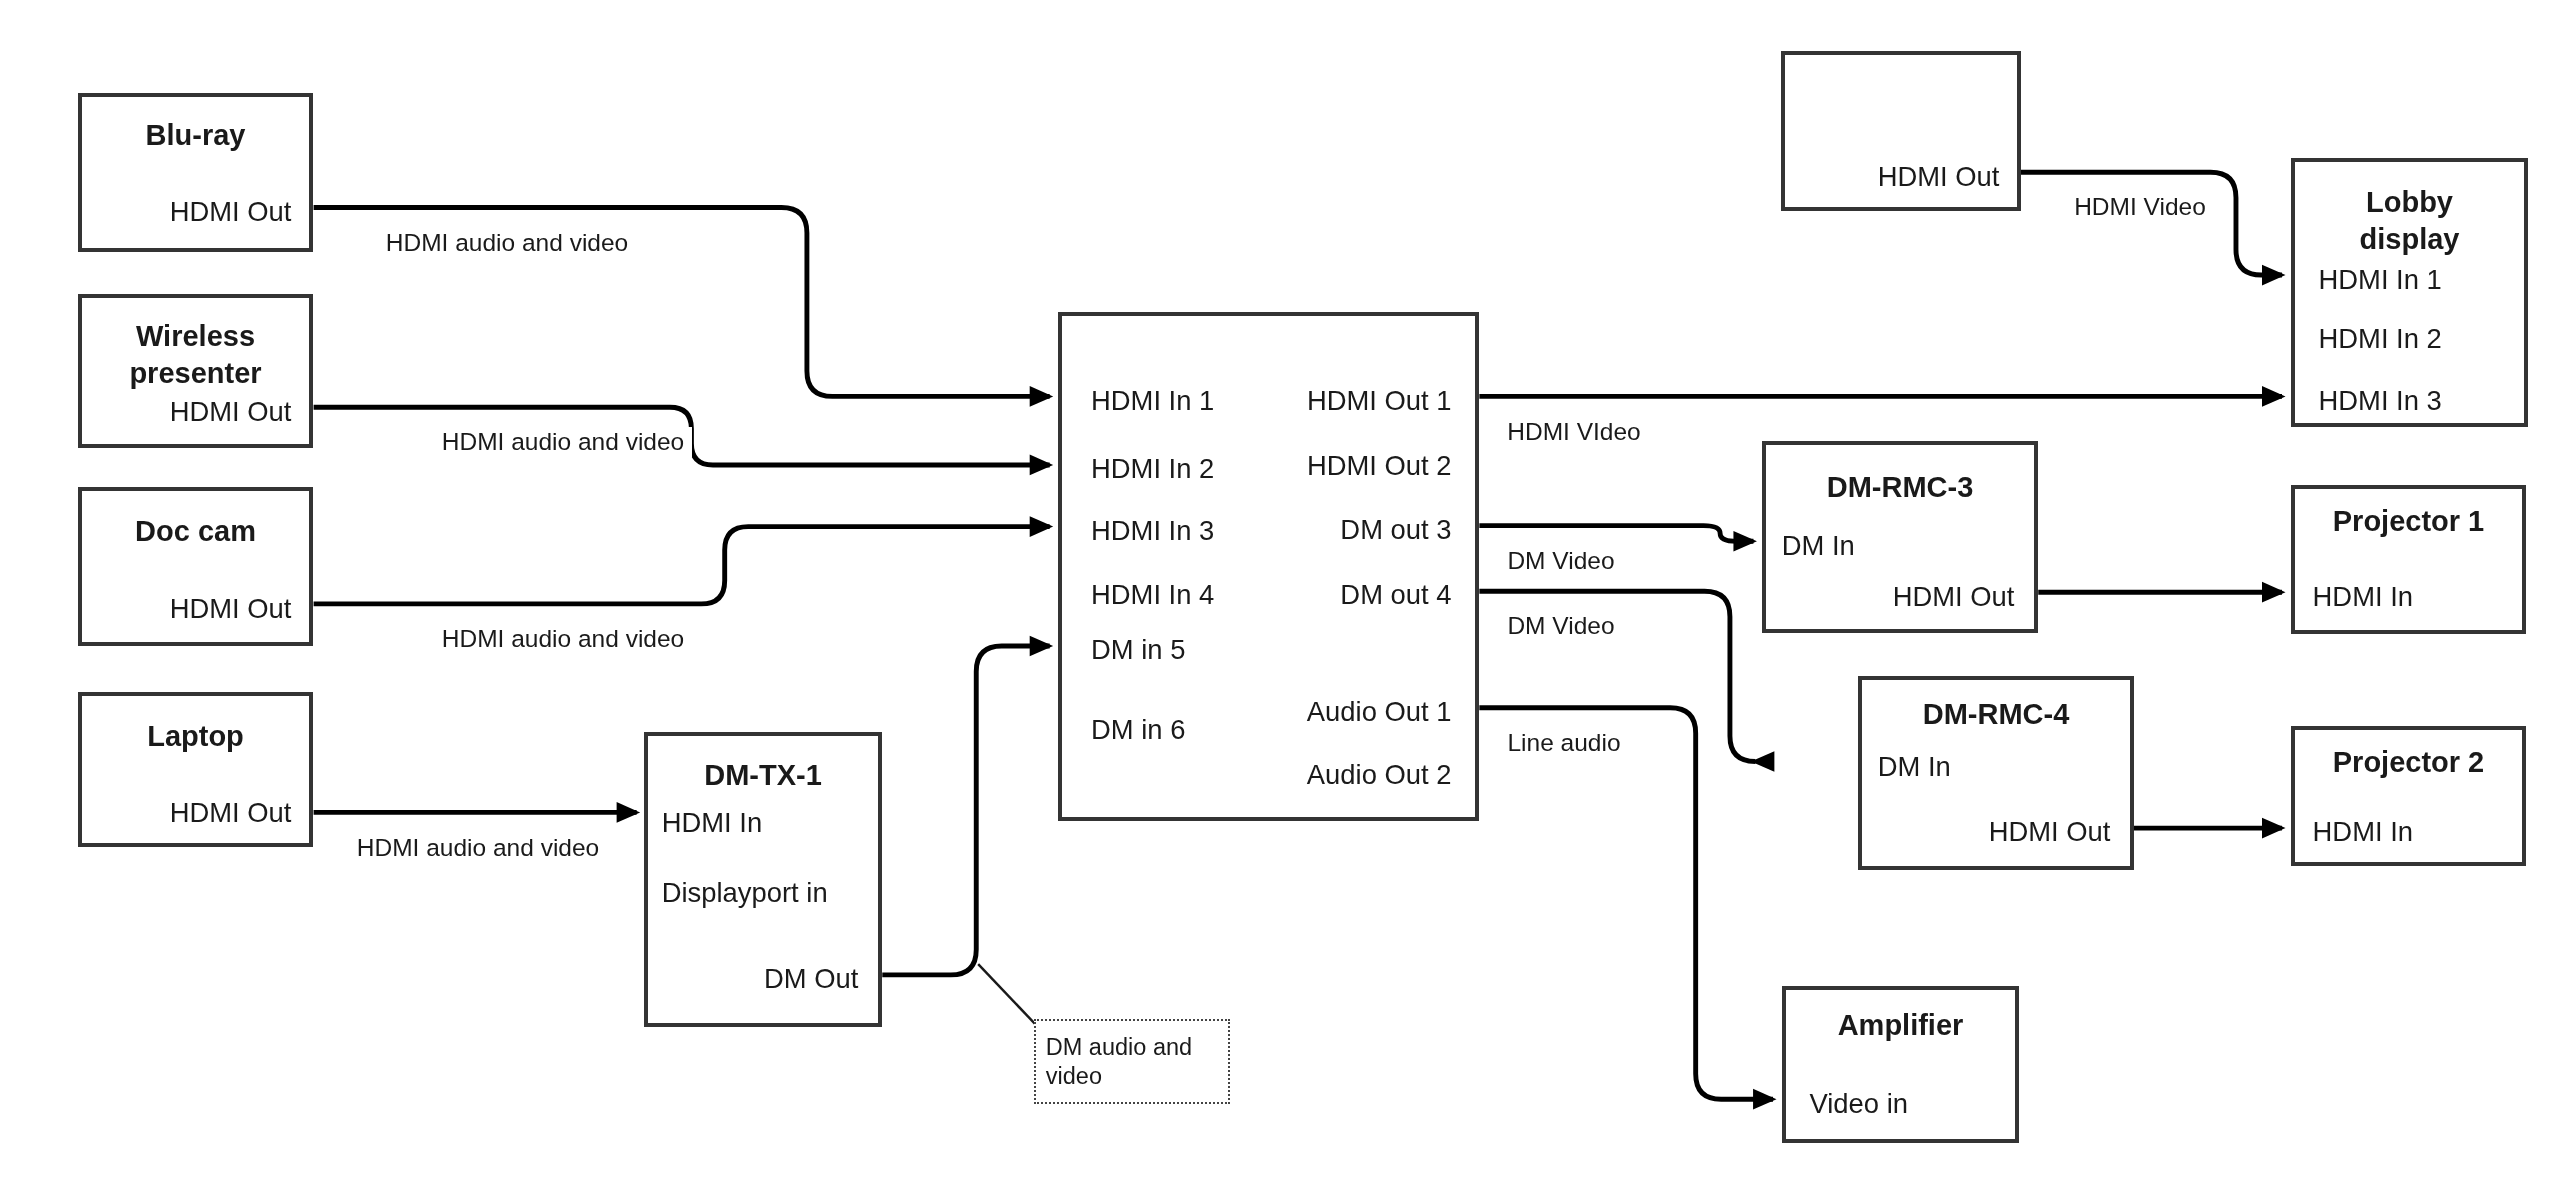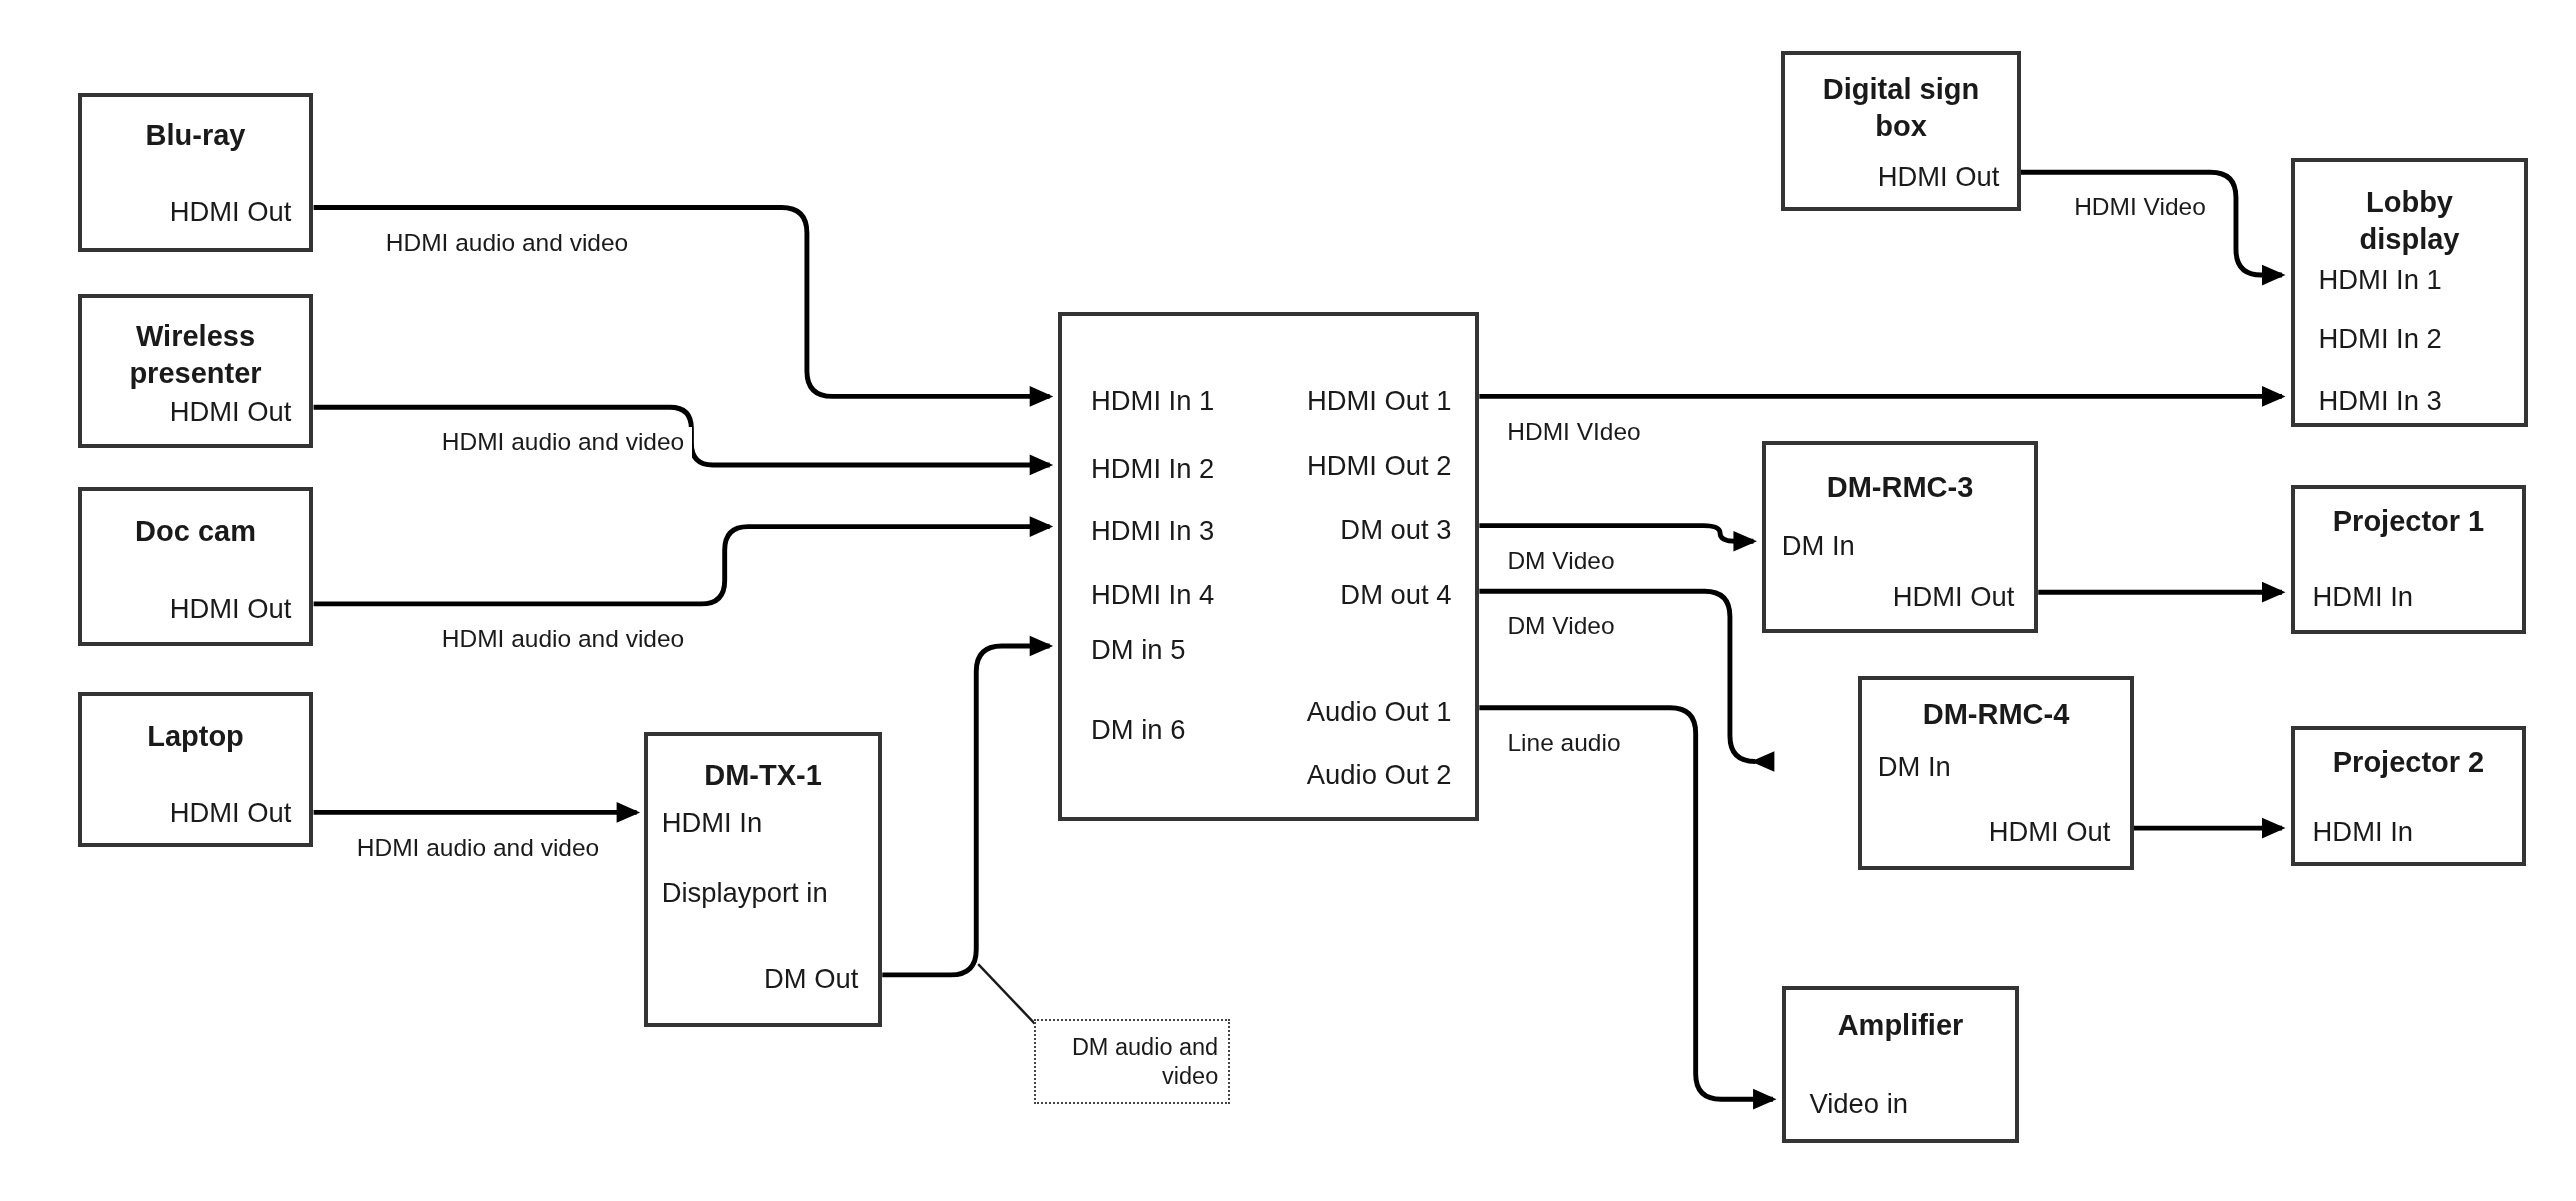--- a/index.html
+++ b/index.html
@@ -45,21 +45,21 @@
     font-size:24.5px;
     white-space:nowrap;
     margin-top:35px;
   }
   .callout{
     position:absolute;
     box-sizing:border-box;
     border:2px dotted #444444;
     background:#ffffff;
     display:flex;align-items:center;justify-content:center;
-    text-align:right;
+    text-align:left;
     font-size:23.5px;
     line-height:29px;
     padding:3.9px 9.8px;
   }
 </style>
 </head>
 <body>
 
 <div id="canvas">
 
@@ -120,21 +120,20 @@
     <span class="port" style="top:397px;left:29px">DM in 6</span>
     <span class="port" style="top:68px;right:23.5px">HDMI Out 1</span>
     <span class="port" style="top:133px;right:23.5px">HDMI Out 2</span>
     <span class="port" style="top:197px;right:23.5px">DM out 3</span>
     <span class="port" style="top:262px;right:23.5px">DM out 4</span>
     <span class="port" style="top:379px;right:23.5px">Audio Out 1</span>
     <span class="port" style="top:442px;right:23.5px">Audio Out 2</span>
   </div>
 
   <div class="box" style="left:1781px;top:51px;width:240px;height:160px">
-    <div class="title" style="top:15.7px">Digital sign box</div>
     <span class="port" style="top:105px;right:17.6px">HDMI Out</span>
   </div>
 
   <div class="box" style="left:2291px;top:158px;width:237px;height:269px">
     <div class="title" style="top:21.5px">Lobby display</div>
     <span class="port" style="top:101px;left:23.5px">HDMI In 1</span>
     <span class="port" style="top:160px;left:23.5px">HDMI In 2</span>
     <span class="port" style="top:222px;left:23.5px">HDMI In 3</span>
   </div>
 

